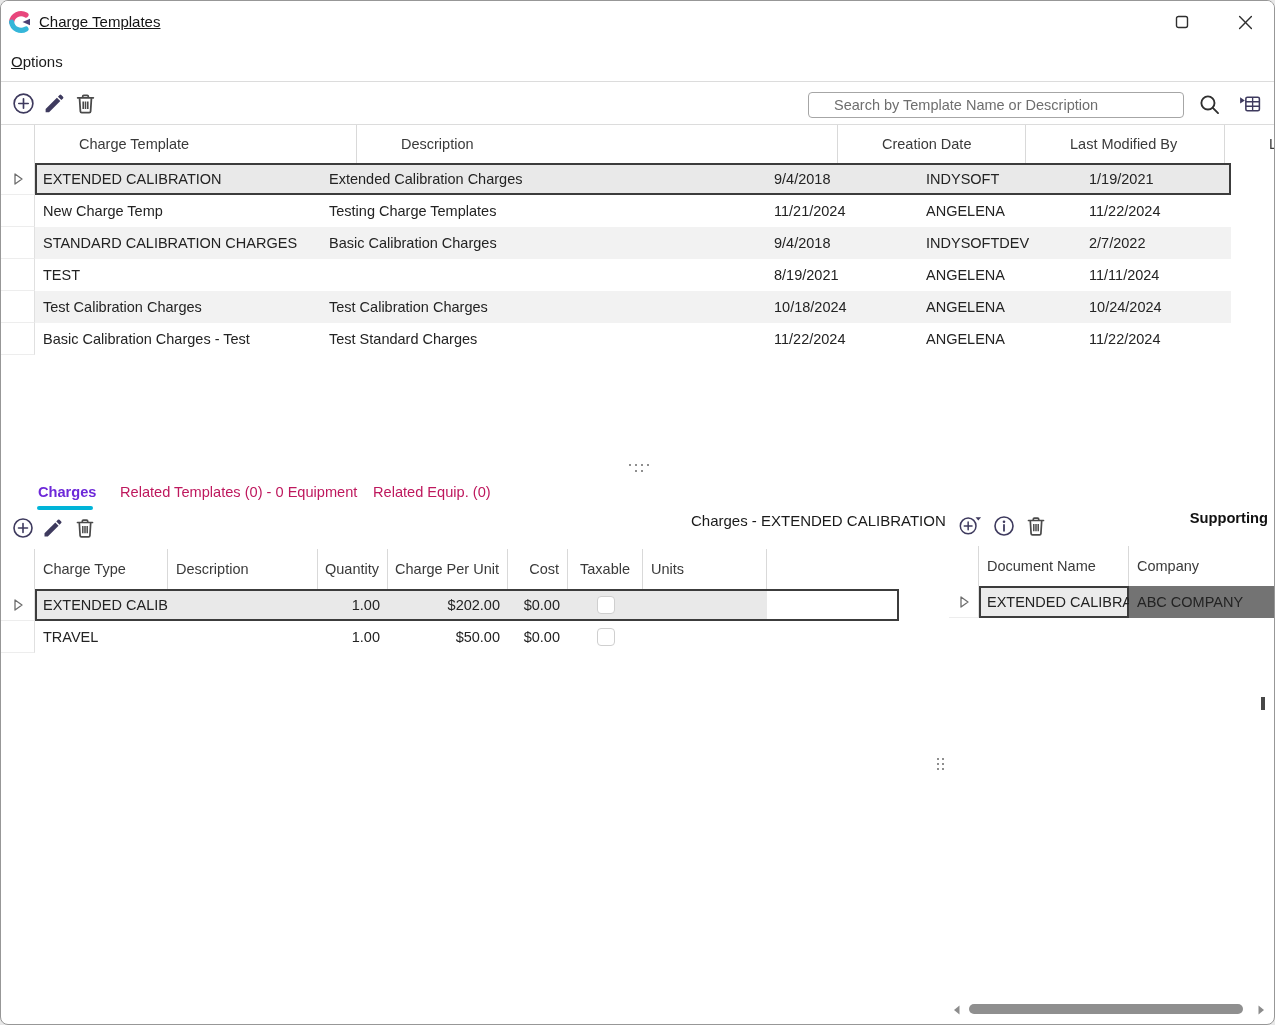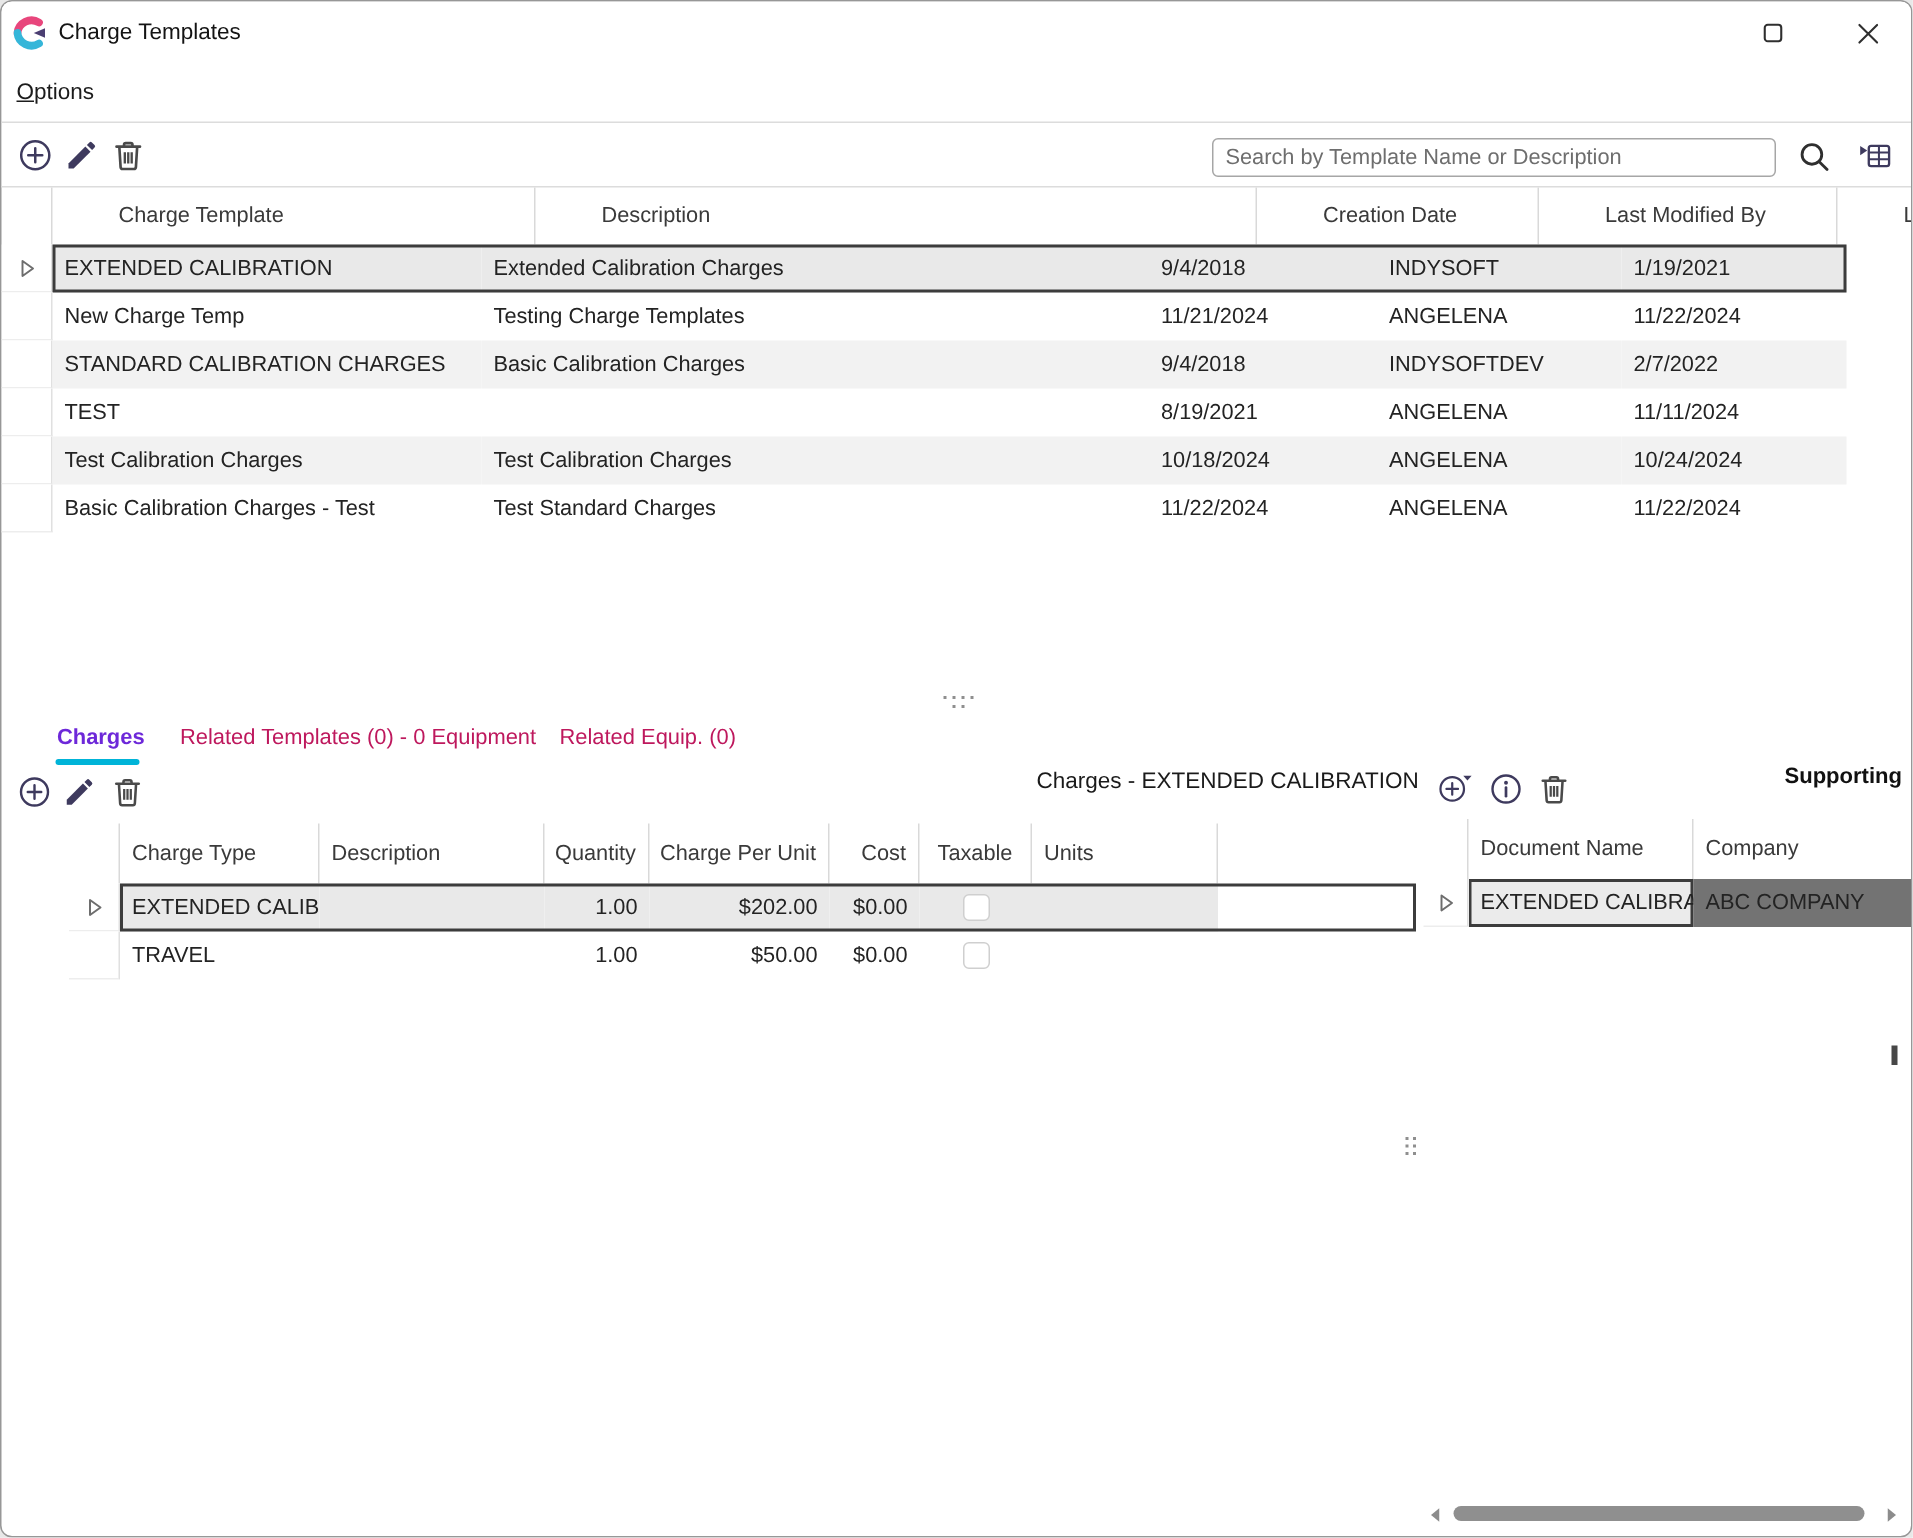--- a/index.html
+++ b/index.html
@@ -5,35 +5,35 @@
   * { margin:0; padding:0; box-sizing:border-box; }
   html,body { background:#e8e8e8; }
   body { font-family:"Liberation Sans", sans-serif; }
   .window {
     position:relative; width:1275px; height:1025px; background:#fff;
     border:1px solid #979797; border-radius:8px; overflow:hidden;
   }
   
   .titlebar { position:absolute; left:0; top:0; width:100%; height:42px; background:#fff; }
   .app-logo { position:absolute; left:8px; top:9px; width:24px; height:24px; }
-  .app-title { position:absolute; left:38px; top:0; height:42px; line-height:42px; font-size:15px; color:#141414; }
+  .app-title { position:absolute; left:38px; top:0; height:42px; line-height:42px; font-size:15px; color:#141414;text-decoration:underline; }
   .winbtn { position:absolute; top:0; width:46px; height:42px; display:flex; align-items:center; justify-content:center; cursor:pointer; }
   .winbtn.max { left:1158px; }
   .winbtn.close { left:1221px; }
   
   .menubar { position:absolute; left:0; top:42px; width:100%; height:38px; background:#fff; }
   .menu-item { position:absolute; left:10px; top:0; height:38px; line-height:38px; font-size:15px; color:#1c1c1c; cursor:pointer; }
   .menu-item .accel { text-decoration:underline; }
   
   .toolbar { position:absolute; left:0; top:80px; width:100%; height:44px; background:#fff;
     border-top:1px solid #dcdcdc; border-bottom:1px solid #dcdcdc; }
   .tool-ic { position:absolute; top:9px; width:25px; height:25px; cursor:pointer; }
   .search-box { position:absolute; left:807px; top:10px; width:376px; height:26px;
     border:1px solid #a6a6a6; border-radius:4px; font-family:"Liberation Sans",sans-serif;
-    font-size:14.5px; color:#222; padding:0 8px; outline:none; }
+    font-size:14.5px; color:#222; padding:0 25px; outline:none; }
   .search-box::placeholder { color:#6e6e6e; }
   
   .grid-table { position:absolute; }
   .ghead, .trow { display:grid; }
   .hcell { font-size:14.5px; color:#3a3a3a; white-space:nowrap; overflow:hidden;
     padding:0 8px; display:flex; align-items:center; border-right:1px solid #d9d9d9; }
   .hcell.r { justify-content:flex-end; }
   .hcell.c { justify-content:center; }
   .trow { position:relative; height:32px; }
   .cell { font-size:14.5px; color:#232323; white-space:nowrap; overflow:hidden;
@@ -59,21 +59,21 @@
   .edge-tick { position:absolute; left:1260px; top:696px; width:4px; height:13px; background:#474747; }
   
   .tab { position:absolute; top:479px; height:28px; line-height:24px; font-size:14.6px; color:#be185d; cursor:pointer; white-space:nowrap; }
   .tab.active { font-weight:bold; color:#6d28d9; }
   .tab-underline { position:absolute; left:36px; top:505px; width:56px; height:4px; background:#00b4d8; border-radius:2px; }
   
   .ic2 { position:absolute; width:24px; height:24px; cursor:pointer; }
   .charges-title { position:absolute; left:690px; top:511px; font-size:15px; color:#1a1a1a; white-space:nowrap; }
   .supporting-title { position:absolute; right:6px; top:509px; font-size:14.7px; font-weight:bold; color:#111; white-space:nowrap; }
   
-  .chg-table { left:0; top:548px; width:898px;margin-left:45px; }
+  .chg-table { left:0; top:548px; width:898px; }
   .chg-cols { grid-template-columns:34px 133px 150px 70px 120px 60px 75px 124px; }
   .chg-table .ghead { height:40px; }
   .checkbox { width:18px; height:18px; border:1px solid #cfcfcf; border-radius:4px; background:#fff; margin:7px auto 0; cursor:pointer; }
   
   .sup-table { left:948px; top:545px; width:326px; }
   .sup-cols { grid-template-columns:30px 150px 146px; }
   .sup-table .ghead { height:40px; }
   .sup-table .cell { background:#737373; }
   .doc-sel { box-shadow:inset 0 0 0 2px #3c3c3c; background:#ebebeb !important; }
   

